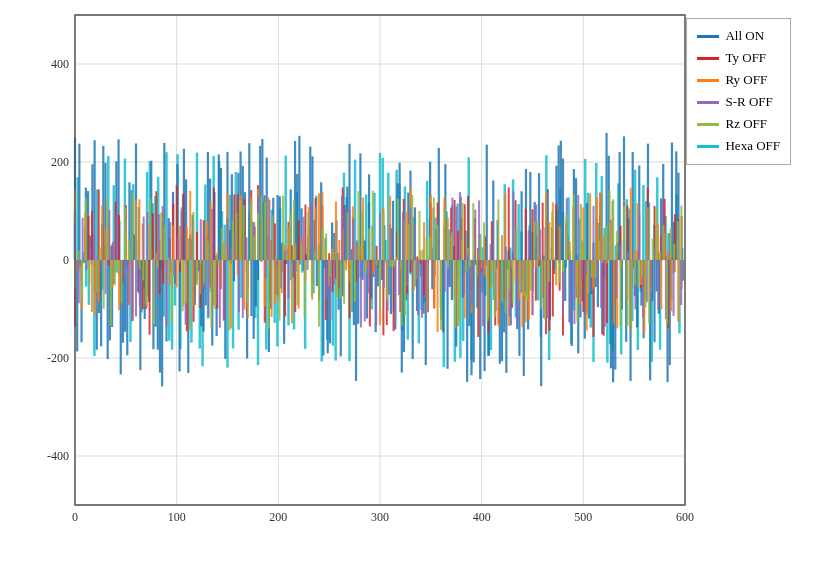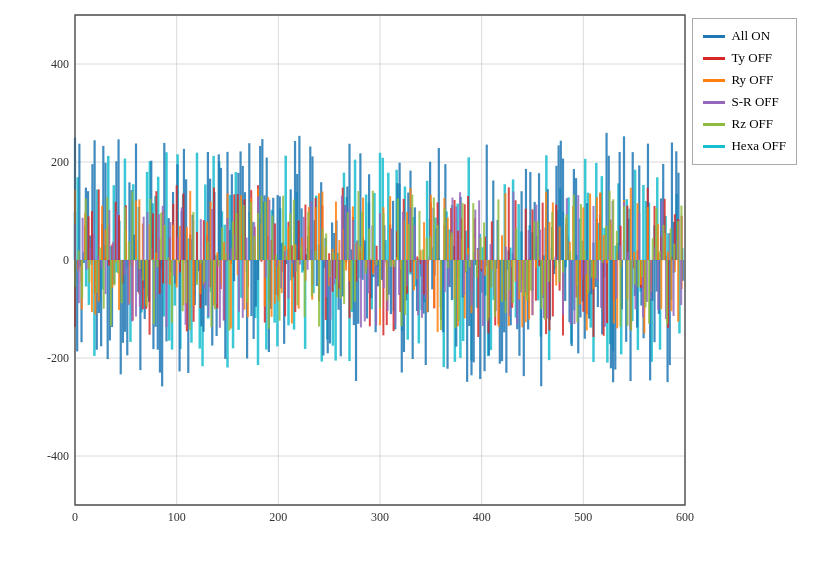--- a/index.html
+++ b/index.html
@@ -18,21 +18,21 @@
     }
     svg {
       position: absolute;
       top: 0; left: 0;
       width: 821px;
       height: 584px;
     }
     .legend-box {
       position: absolute;
       top: 18px;
-      right: 24px;
+      right: 30px;
       background: #ffffff;
       border: 1px solid #aaa;
       padding: 6px 10px;
       font-size: 13px;
       line-height: 1.7;
     }
     .legend-item {
       display: flex;
       align-items: center;
       gap: 6px;

